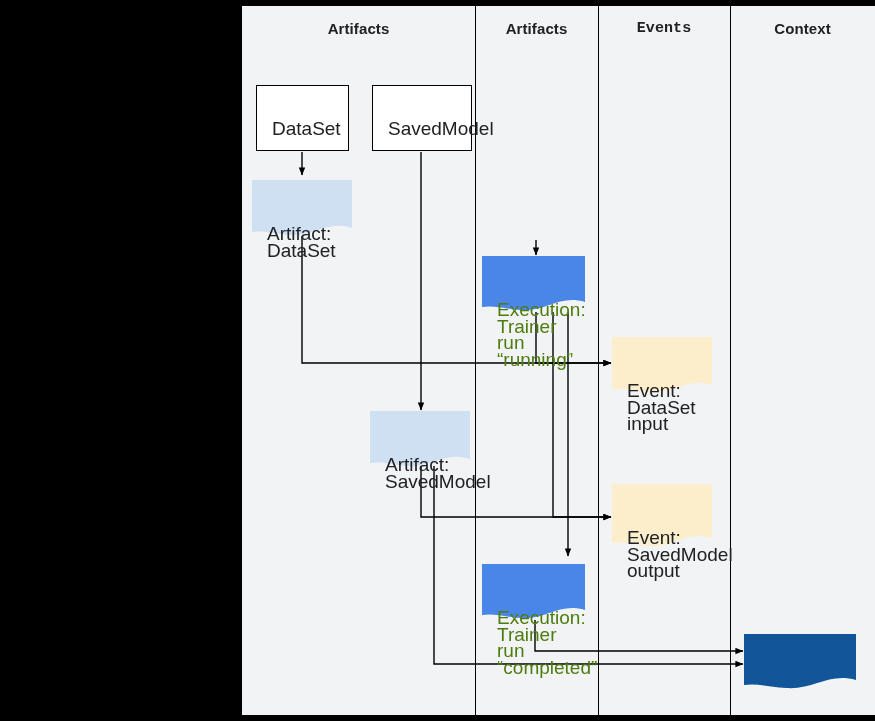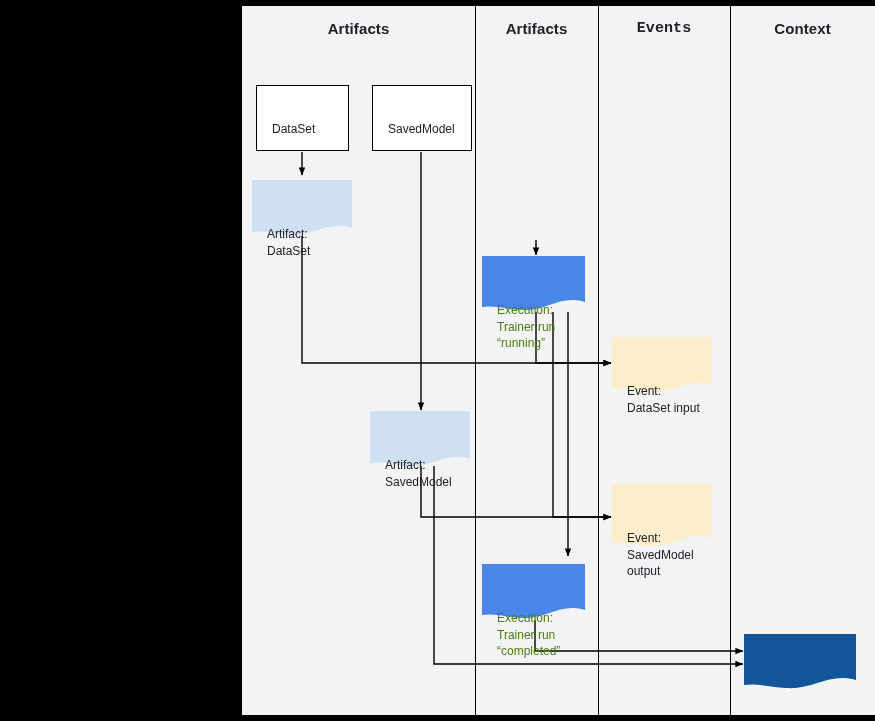--- a/index.html
+++ b/index.html
@@ -52,21 +52,21 @@
     left: 0;
     top: 0;
     width: 633px;
     height: 709px;
     pointer-events: none;
   }
   
   .node {
     position: absolute;
     box-sizing: border-box;
-    font-size: 12px;
+    font-size: 19px;
     line-height: 16.5px;
     white-space: pre-line;
   }
   
   .doc-node {
     background: #ffffff;
     border: 1px solid #000000;
     color: #202124;
     padding: 18px 0 0 15px;
   }

